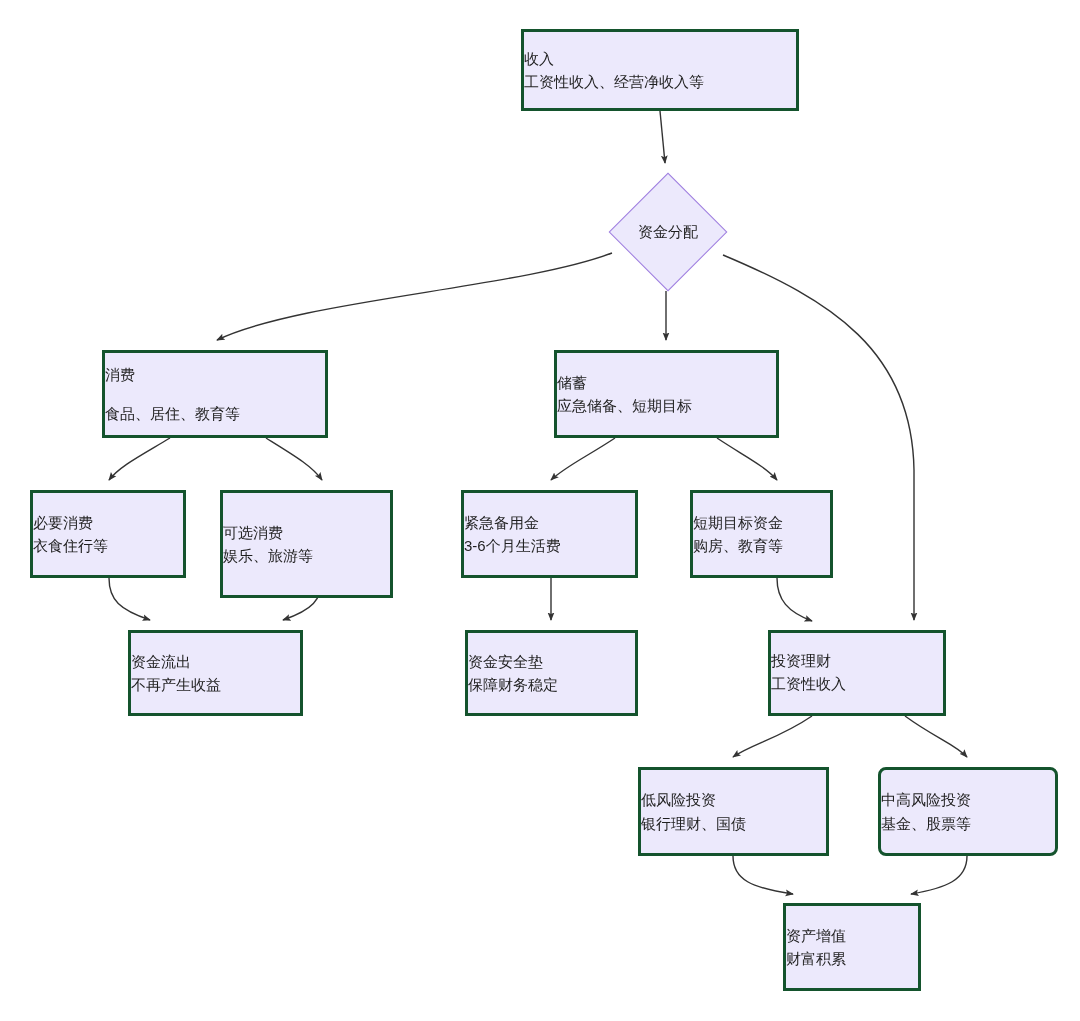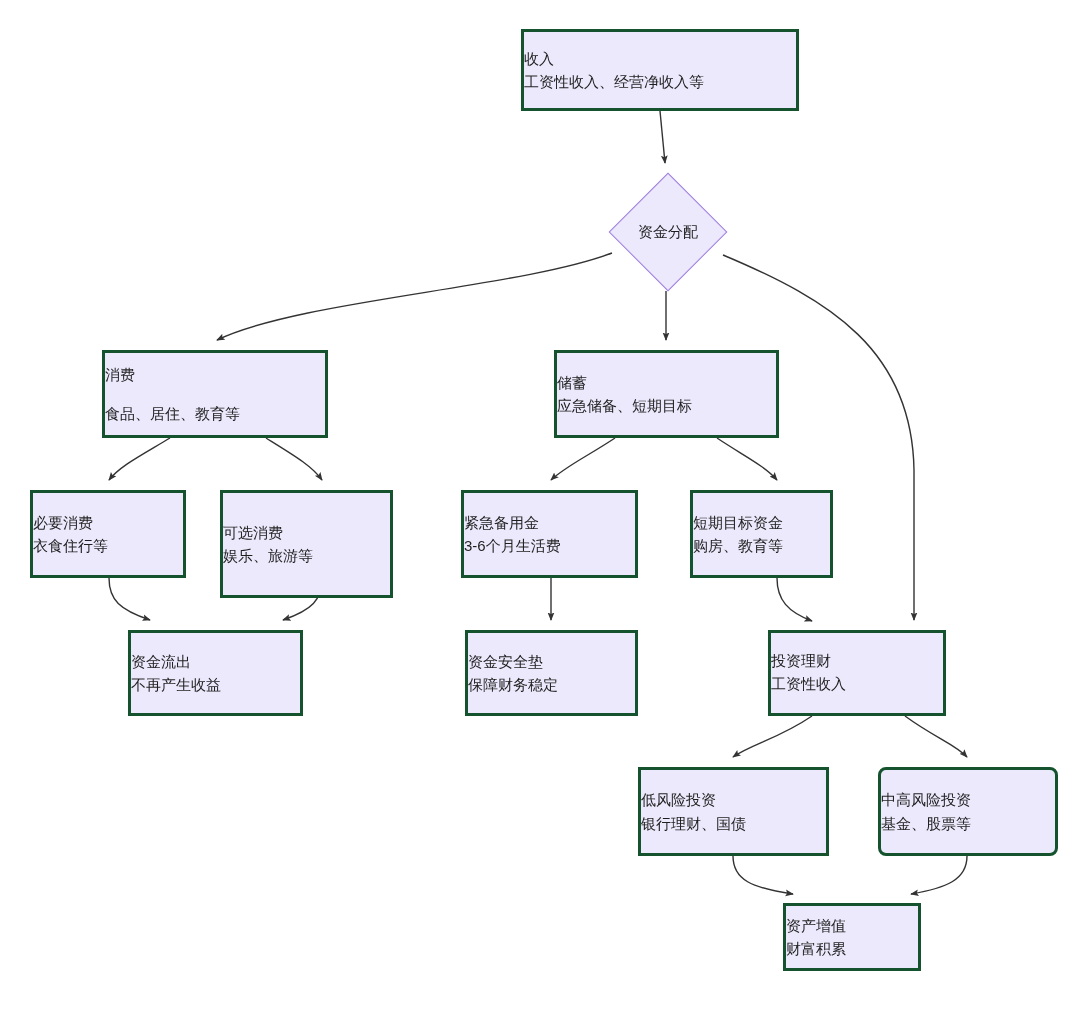--- a/index.html
+++ b/index.html
@@ -159,18 +159,18 @@
   <div class="node" style="left:638px; top:767px; width:191px; height:89px;">
     <span class="line">低风险投资</span>
     <span class="line">银行理财、国债</span>
   </div>
 
   <div class="node" style="left:878px; top:767px; width:180px; height:89px;border-radius:8px;">
     <span class="line">中高风险投资</span>
     <span class="line">基金、股票等</span>
   </div>
 
-  <div class="node" style="left:783px; top:903px; width:138px; height:68px;">
+  <div class="node" style="left:783px; top:903px; width:138px; height:88px;">
     <span class="line">资产增值</span>
     <span class="line">财富积累</span>
   </div>
 
 </div>
 
 </body></html>

